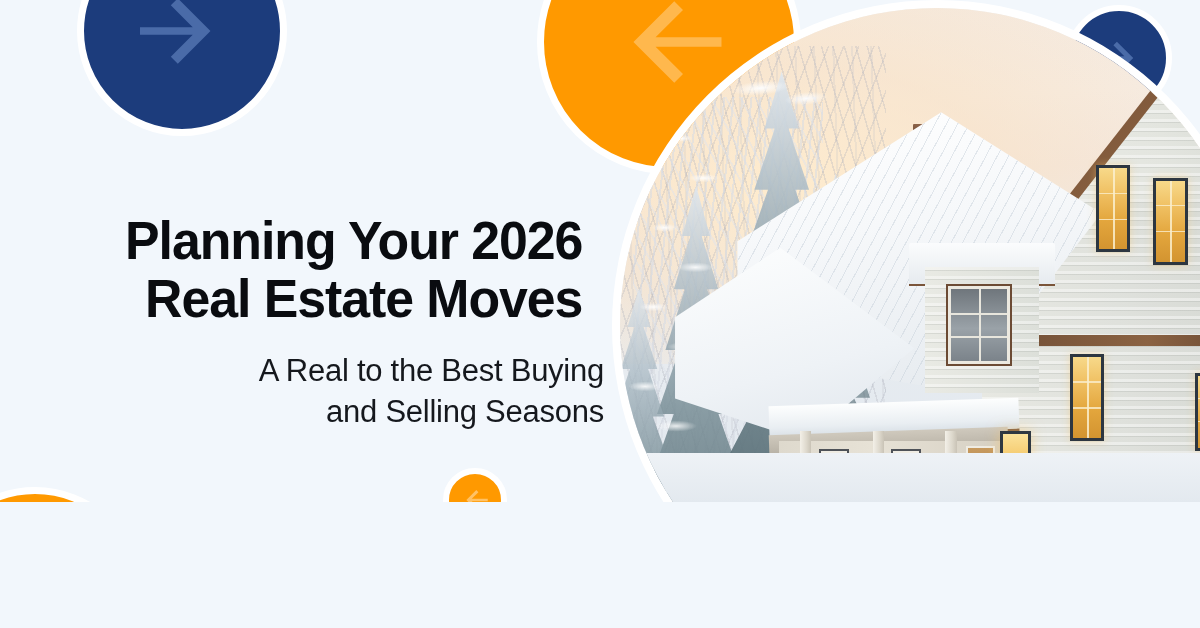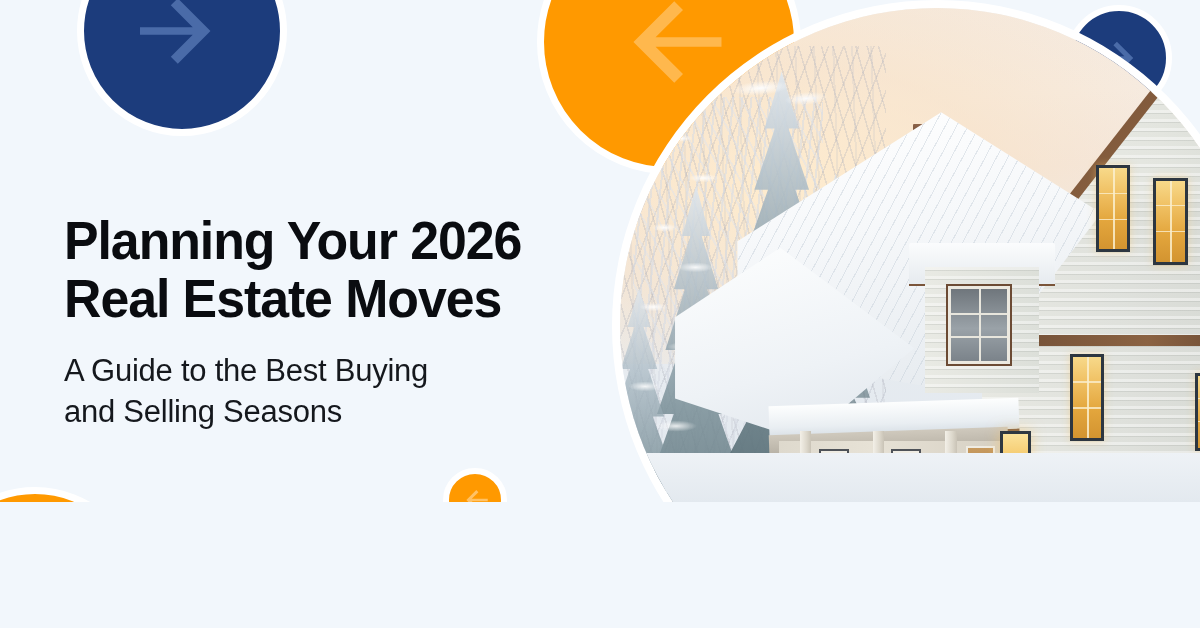--- a/index.html
+++ b/index.html
@@ -8,20 +8,21 @@
     font-family: "Liberation Sans", sans-serif;
     background:#f2f7fc;
     overflow:hidden;
     position:relative;
   }
   .canvas {
     position:absolute; inset:0;
     width:1200px; height:502px;
     background:#f2f7fc;
     overflow:hidden;
+    text-align:right;
   }
 
   
   .deco {
     position:absolute;
     border-radius:50%;
     display:flex; align-items:center; justify-content:center;
     box-sizing:border-box;
   }
   .deco svg { display:block; }
@@ -559,17 +560,17 @@
 
   <div class="deco deco-navy ring-white" id="deco-bm" style="z-index:5;">
     <svg width="112" height="112" viewBox="0 0 24 24" aria-hidden="true">
       <path d="M3 11.2h11.3L9.6 6.5 11.1 5l7 7-7 7-1.5-1.5 4.7-4.7H3z" fill="#4a6ba8"></path>
     </svg>
   </div>
 
   <div class="text-block">
     <div class="headline">Planning Your 2026
 Real Estate Moves</div>
-    <div class="subhead">A Guide to the Best Buying
+    <div class="subhead">A Real to the Best Buying
 and Selling Seasons</div>
   </div>
 
 </div>
 
 </body></html>

